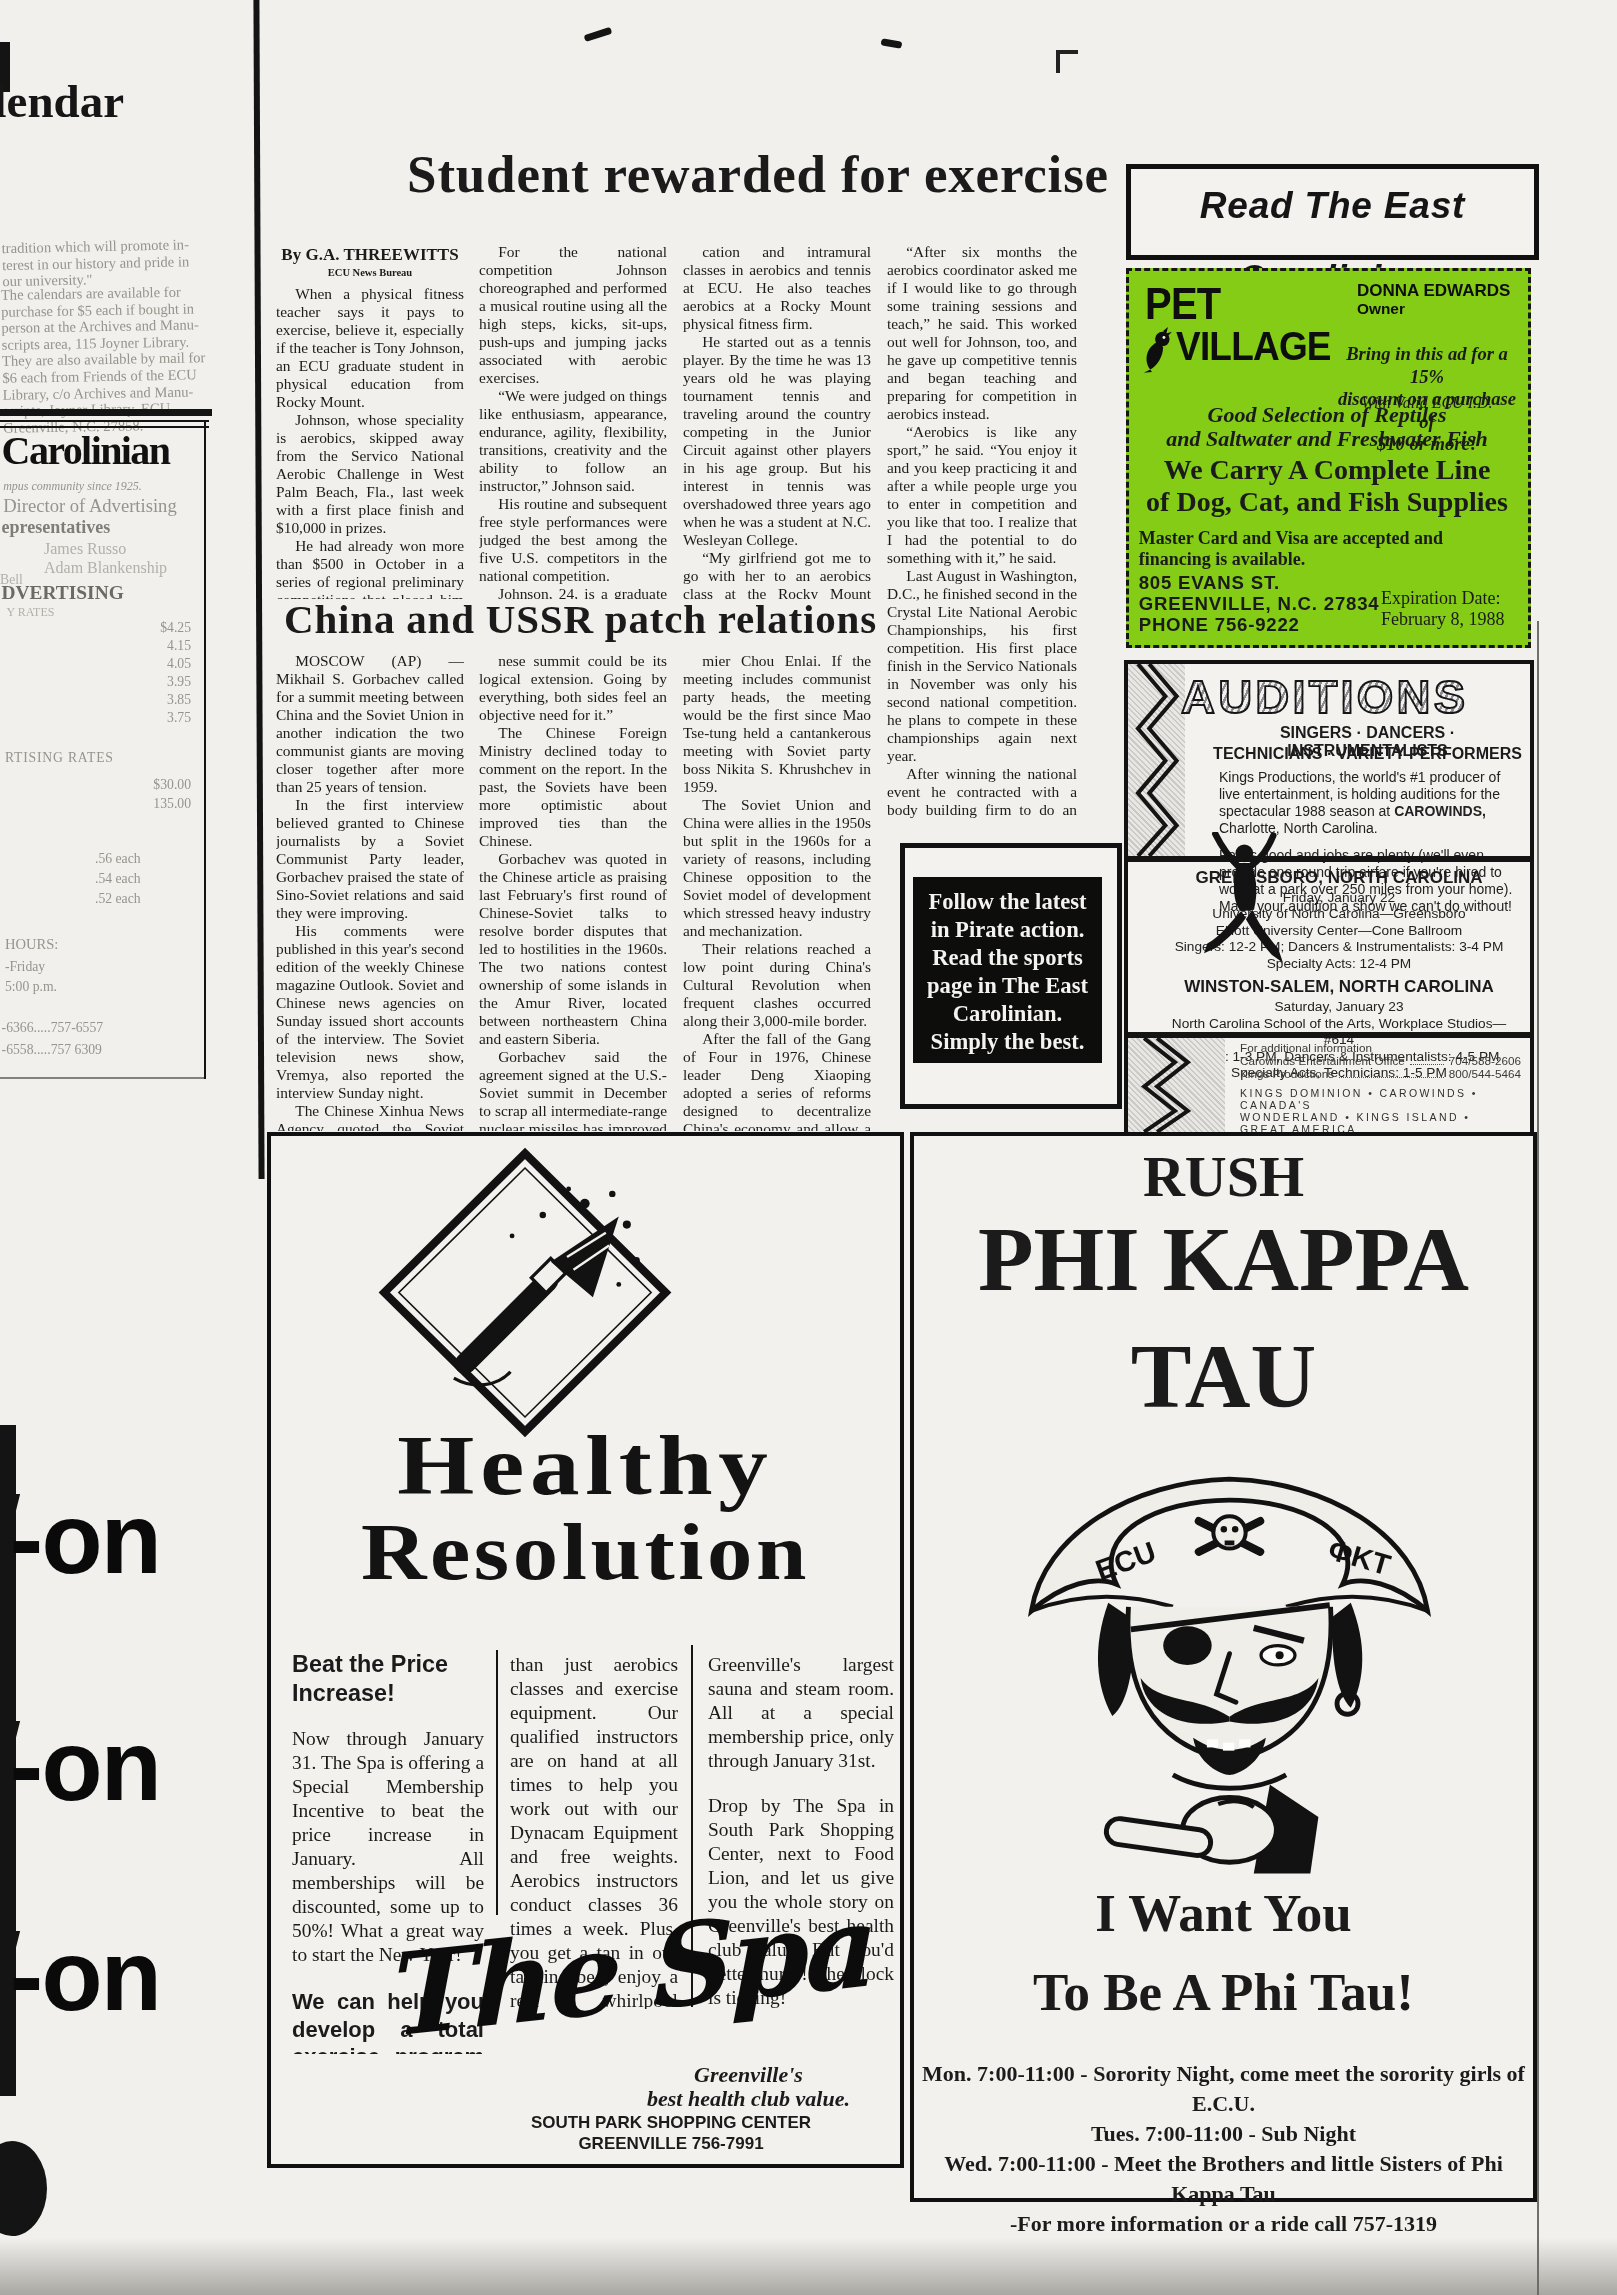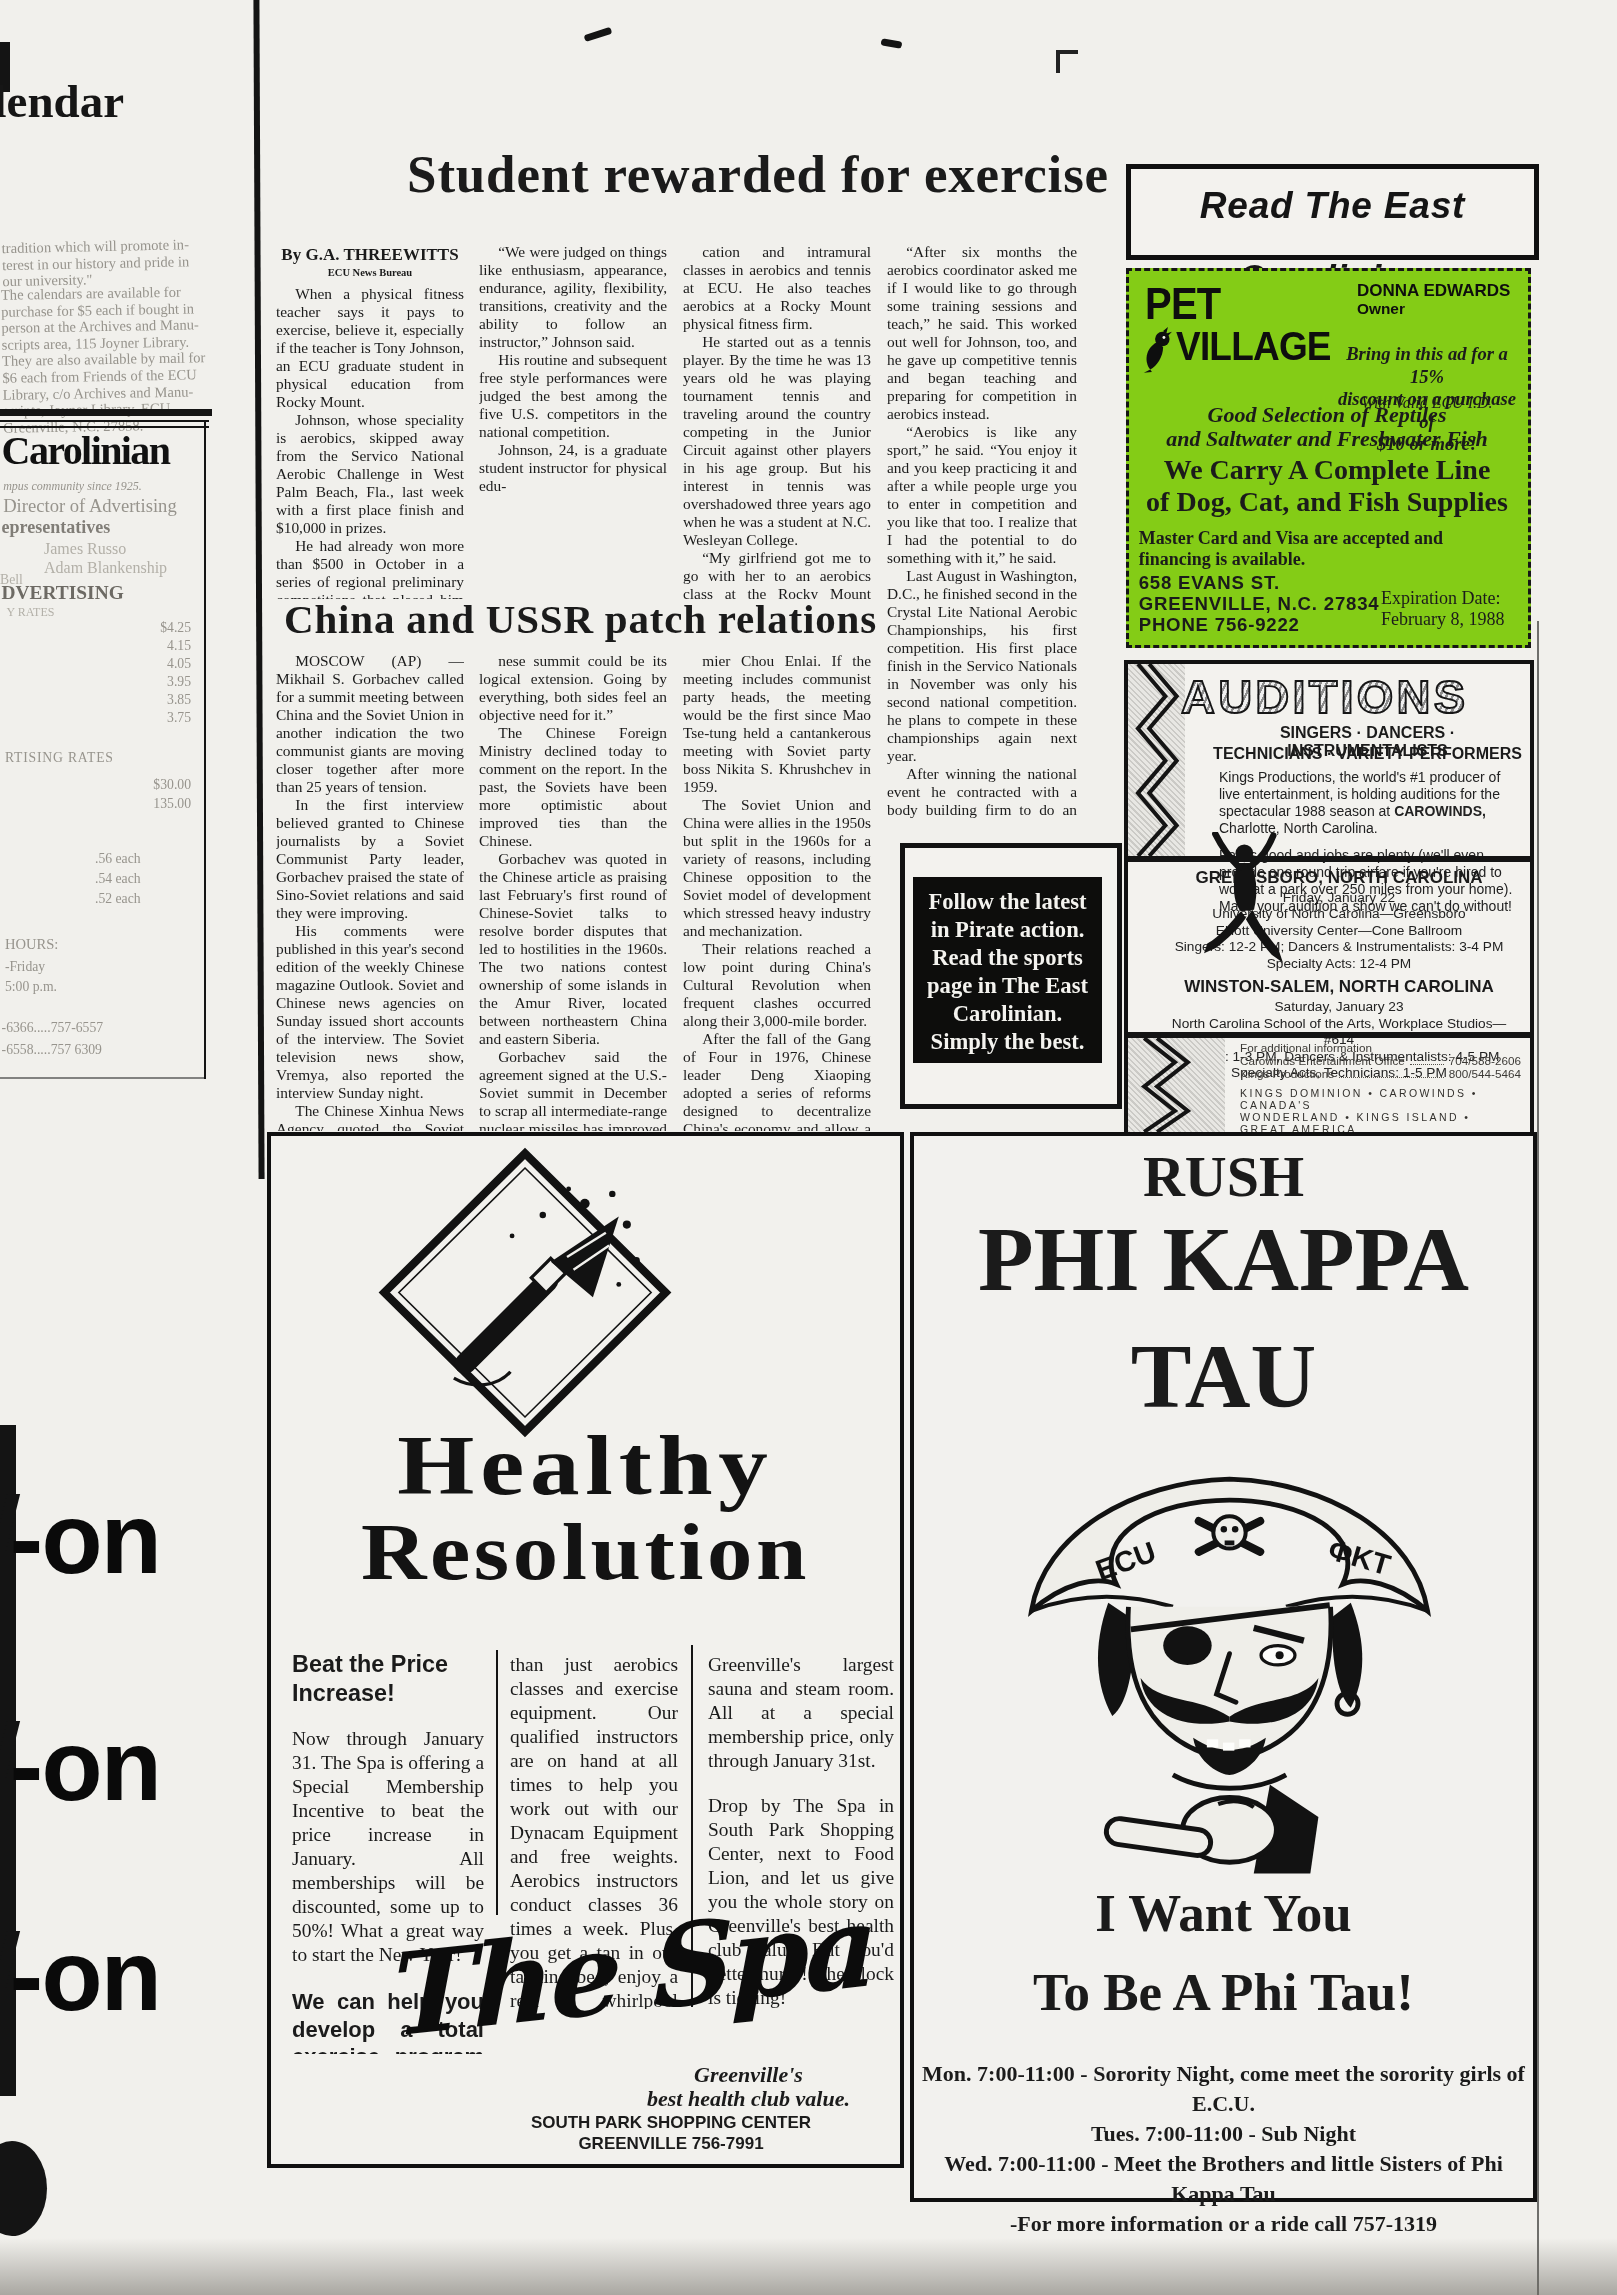--- a/index.html
+++ b/index.html
@@ -144,20 +144,21 @@
 
   <div class="abs serif b center" style="left:276px;top:245px;width:188px;font-size:17px;">By G.A. THREEWITTS</div>
   <div class="abs serif b center" style="left:276px;top:267px;width:188px;font-size:10.5px;">ECU News Bureau</div>
 
   <div class="abs np serif" style="left:276px;top:285px;width:188px;height:314px;">
       <p>When a physical fitness teacher says it pays to exercise, believe it, especially if the teacher is Tony Johnson, an ECU graduate student in physical education from Rocky Mount.</p>
       <p>Johnson, whose speciality is aerobics, skipped away from the Servico National Aerobic Challenge in West Palm Beach, Fla., last week with a first place finish and $10,000 in prizes.</p>
       <p>He had already won more than $500 in October in a series of regional preliminary competitions that placed him in the finals in Florida.</p>
     </div>
   <div class="abs np serif" style="left:479px;top:243px;width:188px;height:356px;">
+      <p>For the national competition Johnson choreographed and performed a musical routine using all the high steps, kicks, sit-ups, push-ups and jumping jacks associated with aerobic exercises.</p>
       <p>“We were judged on things like enthusiasm, appearance, endurance, agility, flexibility, transitions, creativity and the ability to follow an instructor,” Johnson said.</p>
       <p>His routine and subsequent free style performances were judged the best among the five U.S. competitors in the national competition.</p>
       <p>Johnson, 24, is a graduate student instructor for physical edu-</p>
     </div>
   <div class="abs np serif" style="left:683px;top:243px;width:188px;height:356px;">
       <p>cation and intramural classes in aerobics and tennis at ECU. He also teaches aerobics at a Rocky Mount physical fitness firm.</p>
       <p>He started out as a tennis player. By the time he was 13 years old he was playing tournament tennis and traveling around the country competing in the Junior Circuit against other players in his age group. But his interest in tennis was overshadowed three years ago when he was a student at N.C. Wesleyan College.</p>
       <p>“My girlfriend got me to go with her to an aerobics class at the Rocky Mount Nautilus,” said Johnson. He liked the class and continued going.</p>
     </div>
   <div class="abs np serif" style="left:887px;top:243px;width:190px;height:578px;">
@@ -209,21 +210,21 @@
         <div>discount on a purchase of</div>
         <div>$10 or more!</div>
       </div>
     <div class="abs serif i center" style="left:201px;top:123px;width:194px;font-size:16px;">With Valid ECU I.D.</div>
 
     <div class="abs serif b i center" style="left:16px;top:131px;width:364px;font-size:22px;">Good Selection of Reptiles</div>
     <div class="abs serif b i center" style="left:16px;top:155px;width:364px;font-size:22px;">and Saltwater and Freshwater Fish</div>
     <div class="abs serif b center" style="left:8px;top:183px;width:380px;font-size:28px;">We Carry A Complete Line</div>
     <div class="abs serif b center" style="left:8px;top:215px;width:380px;font-size:28px;">of Dog, Cat, and Fish Supplies</div>
     <div class="abs serif b" style="left:9.7px;top:257px;width:375px;font-size:18px;line-height:21px;">Master Card and Visa are accepted and financing is available.</div>
-    <div class="abs sans b" style="left:9.7px;top:301px;font-size:18.6px;letter-spacing:0.8px;">658 EVANS ST.</div>
+    <div class="abs sans b" style="left:9.7px;top:301px;font-size:18.6px;letter-spacing:0.8px;">805 EVANS ST.</div>
     <div class="abs sans b" style="left:9.7px;top:322px;font-size:18.6px;letter-spacing:0.8px;">GREENVILLE, N.C. 27834</div>
     <div class="abs sans b" style="left:9.7px;top:343px;font-size:18.6px;letter-spacing:0.8px;">PHONE 756-9222</div>
     <div class="abs serif" style="left:252px;top:317px;font-size:18px;">Expiration Date:</div>
     <div class="abs serif" style="left:252px;top:338px;font-size:18px;">February 8, 1988</div>
   </div>
 
   <div class="abs audbox" style="left:1124px;top:660px;width:402px;height:472px;">
 
     <div class="abs zigstrip" style="left:0;top:0;width:57px;height:192px;">
       <svg width="57" height="192" viewBox="0 0 70 238">

